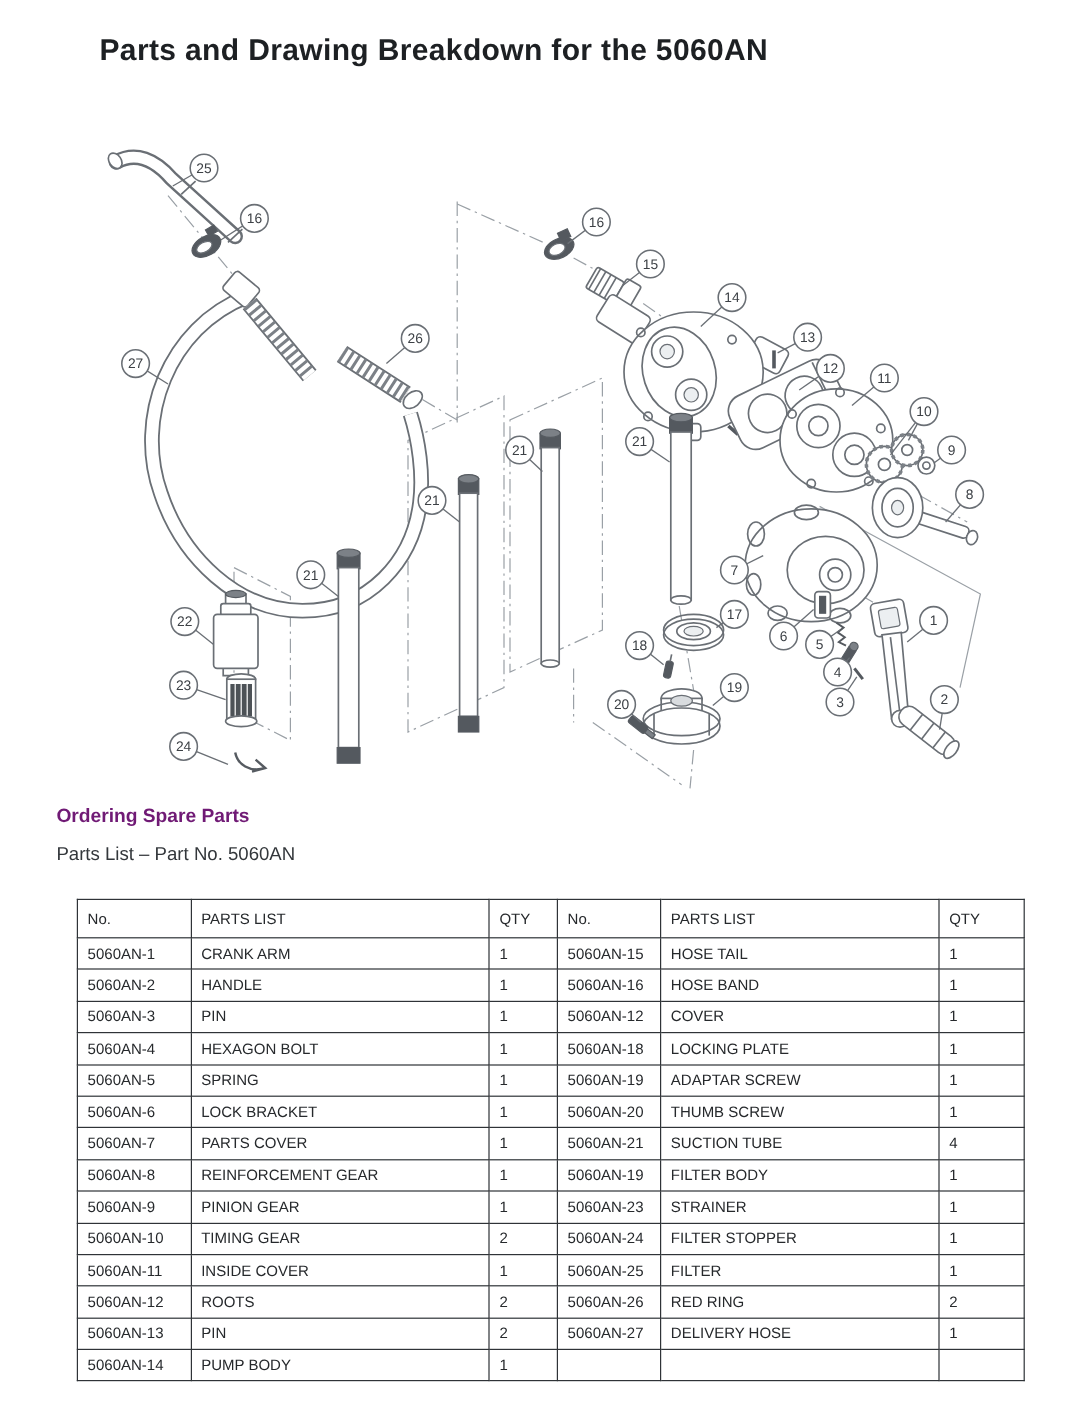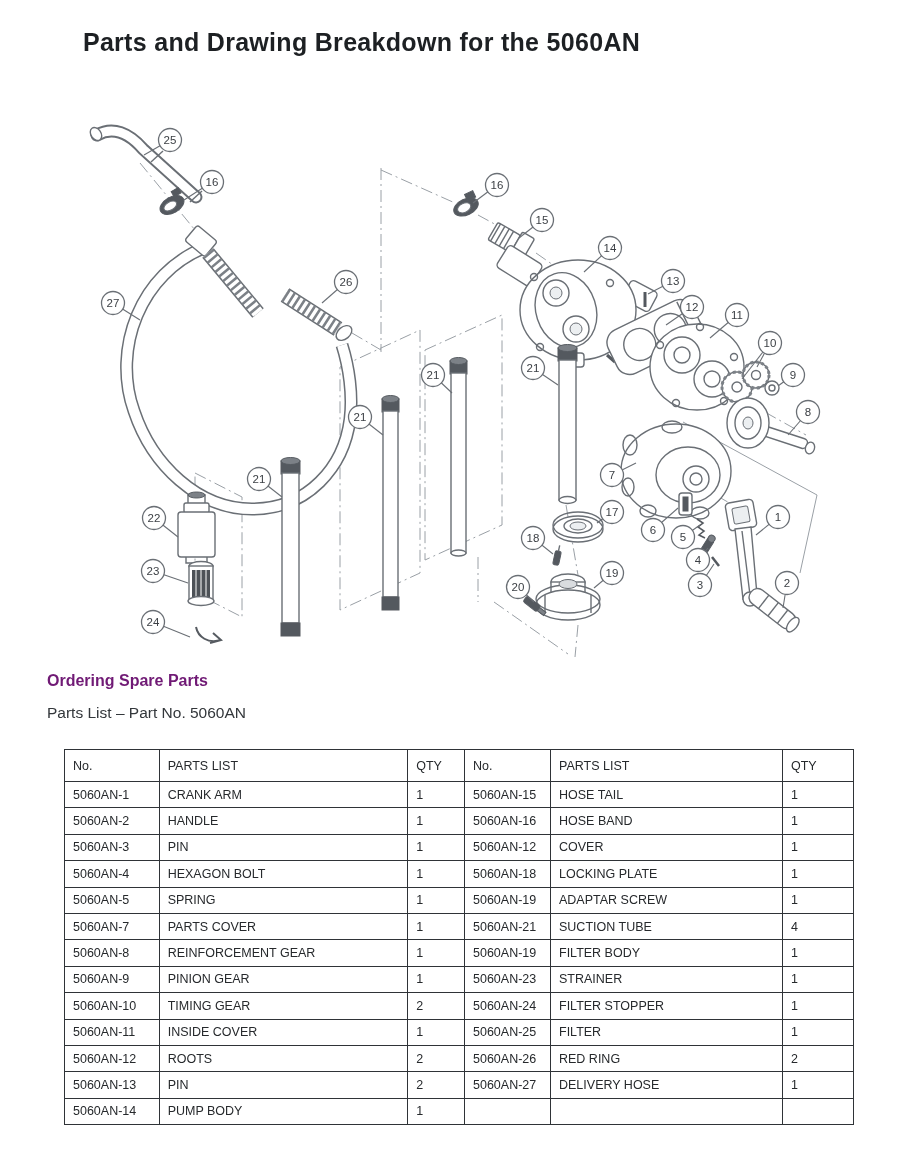--- a/index.html
+++ b/index.html
@@ -482,20 +482,28 @@
         </tr>
         <tr>
           <td>5060AN-5</td>
           <td>SPRING</td>
           <td>1</td>
           <td>5060AN-19</td>
           <td>ADAPTAR SCREW</td>
           <td>1</td>
         </tr>
         <tr>
+          <td>5060AN-6</td>
+          <td>LOCK BRACKET</td>
+          <td>1</td>
+          <td>5060AN-20</td>
+          <td>THUMB SCREW</td>
+          <td>1</td>
+        </tr>
+        <tr>
           <td>5060AN-7</td>
           <td>PARTS COVER</td>
           <td>1</td>
           <td>5060AN-21</td>
           <td>SUCTION TUBE</td>
           <td>4</td>
         </tr>
         <tr>
           <td>5060AN-8</td>
           <td>REINFORCEMENT GEAR</td>

